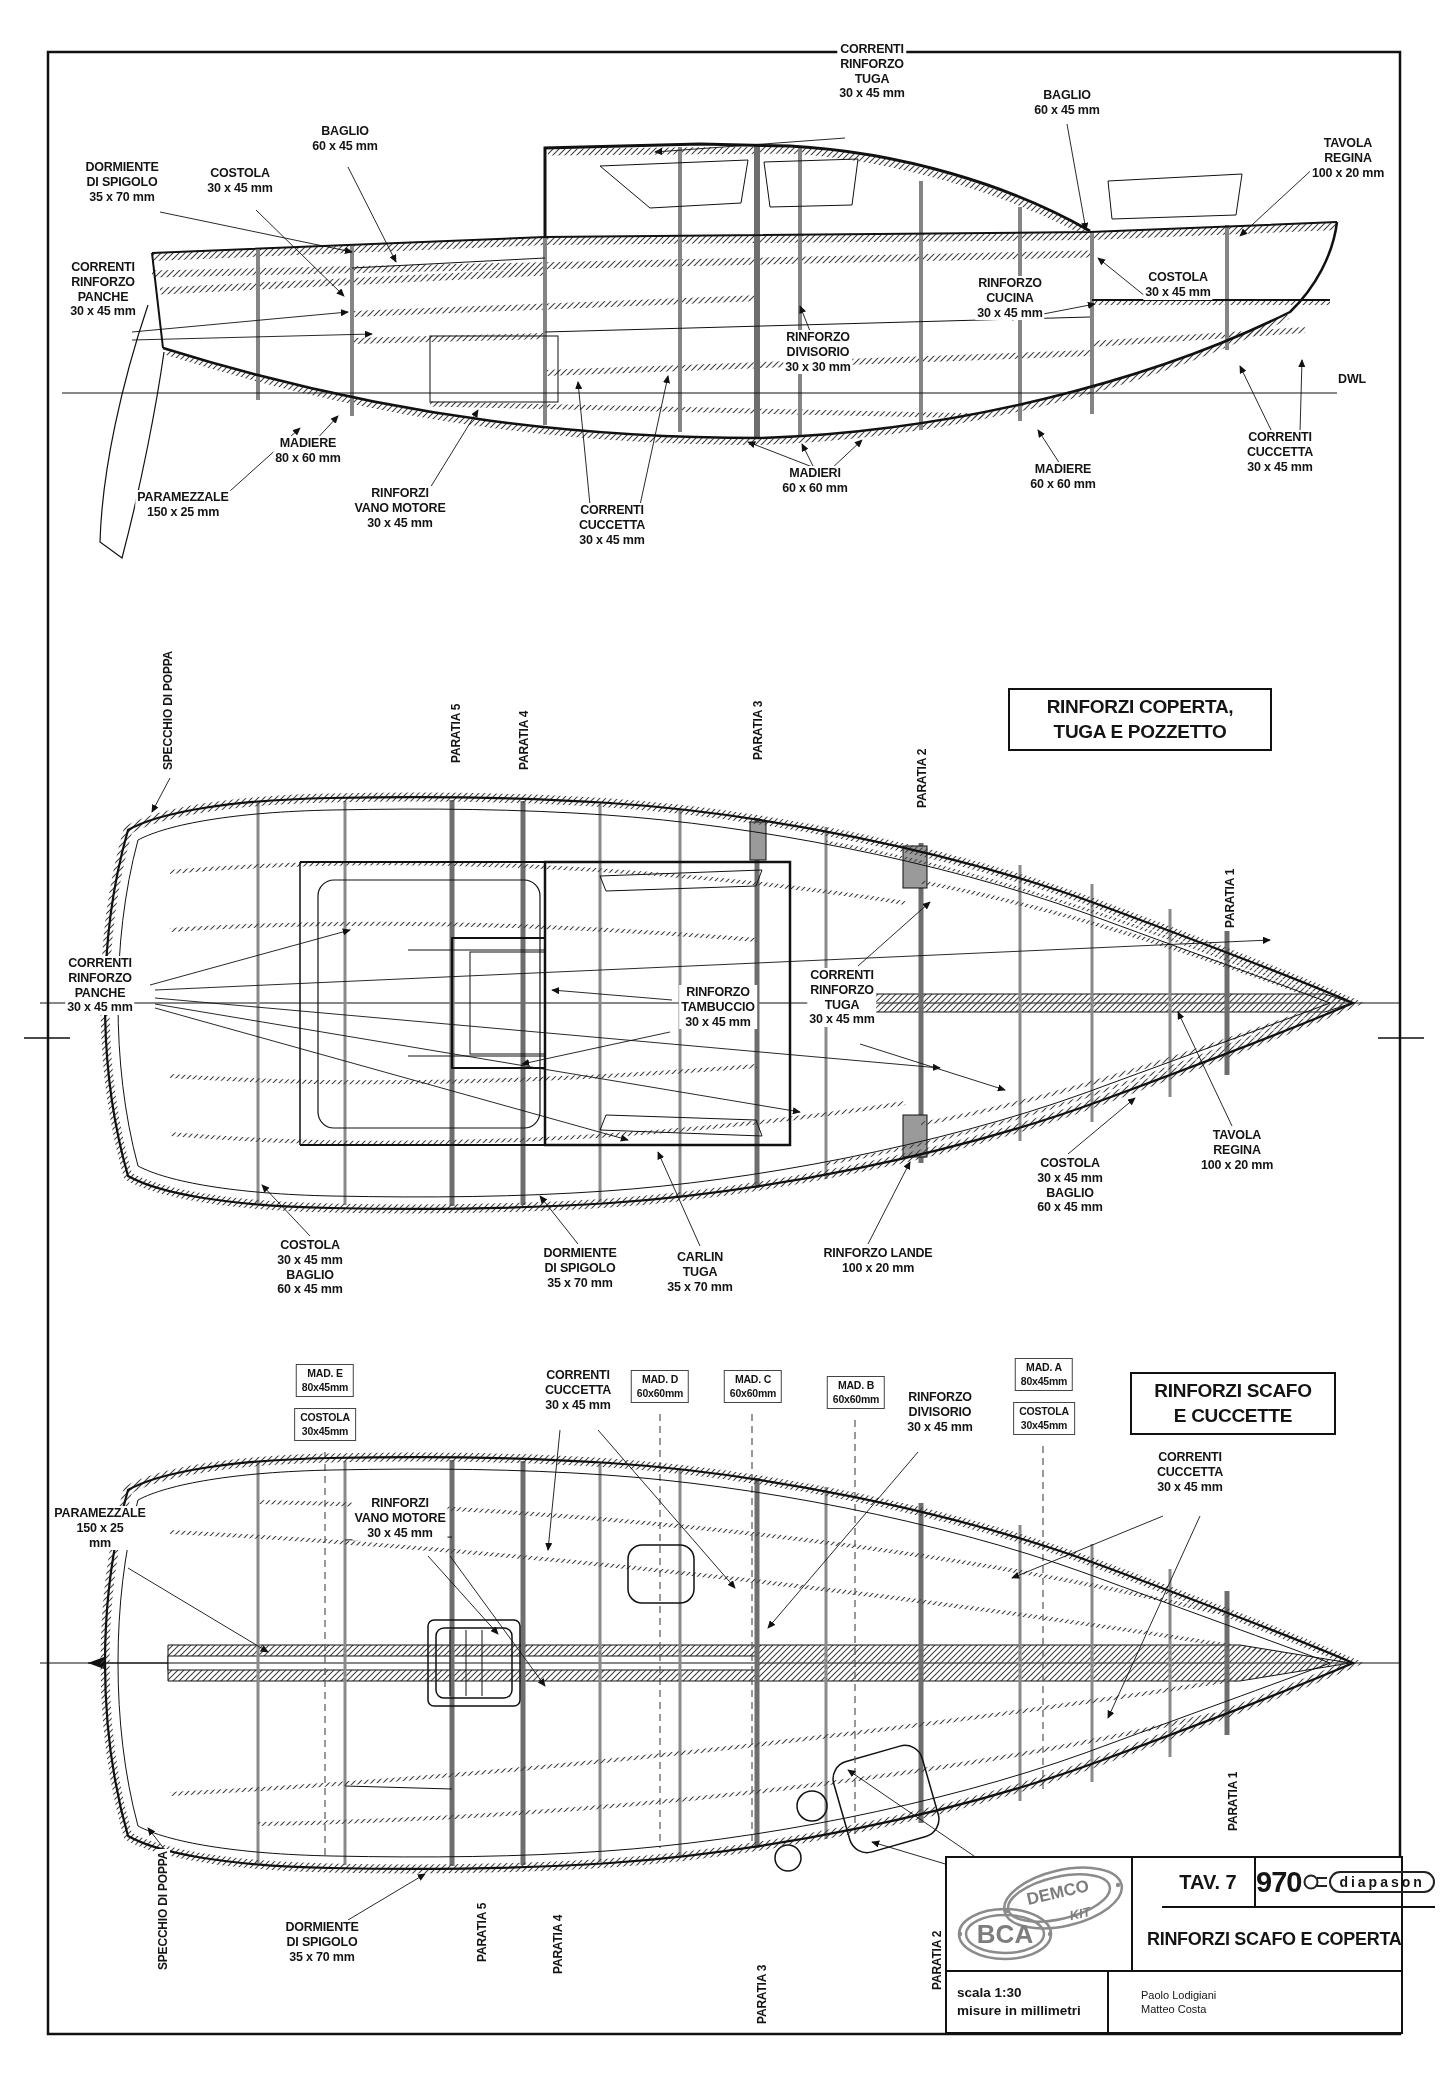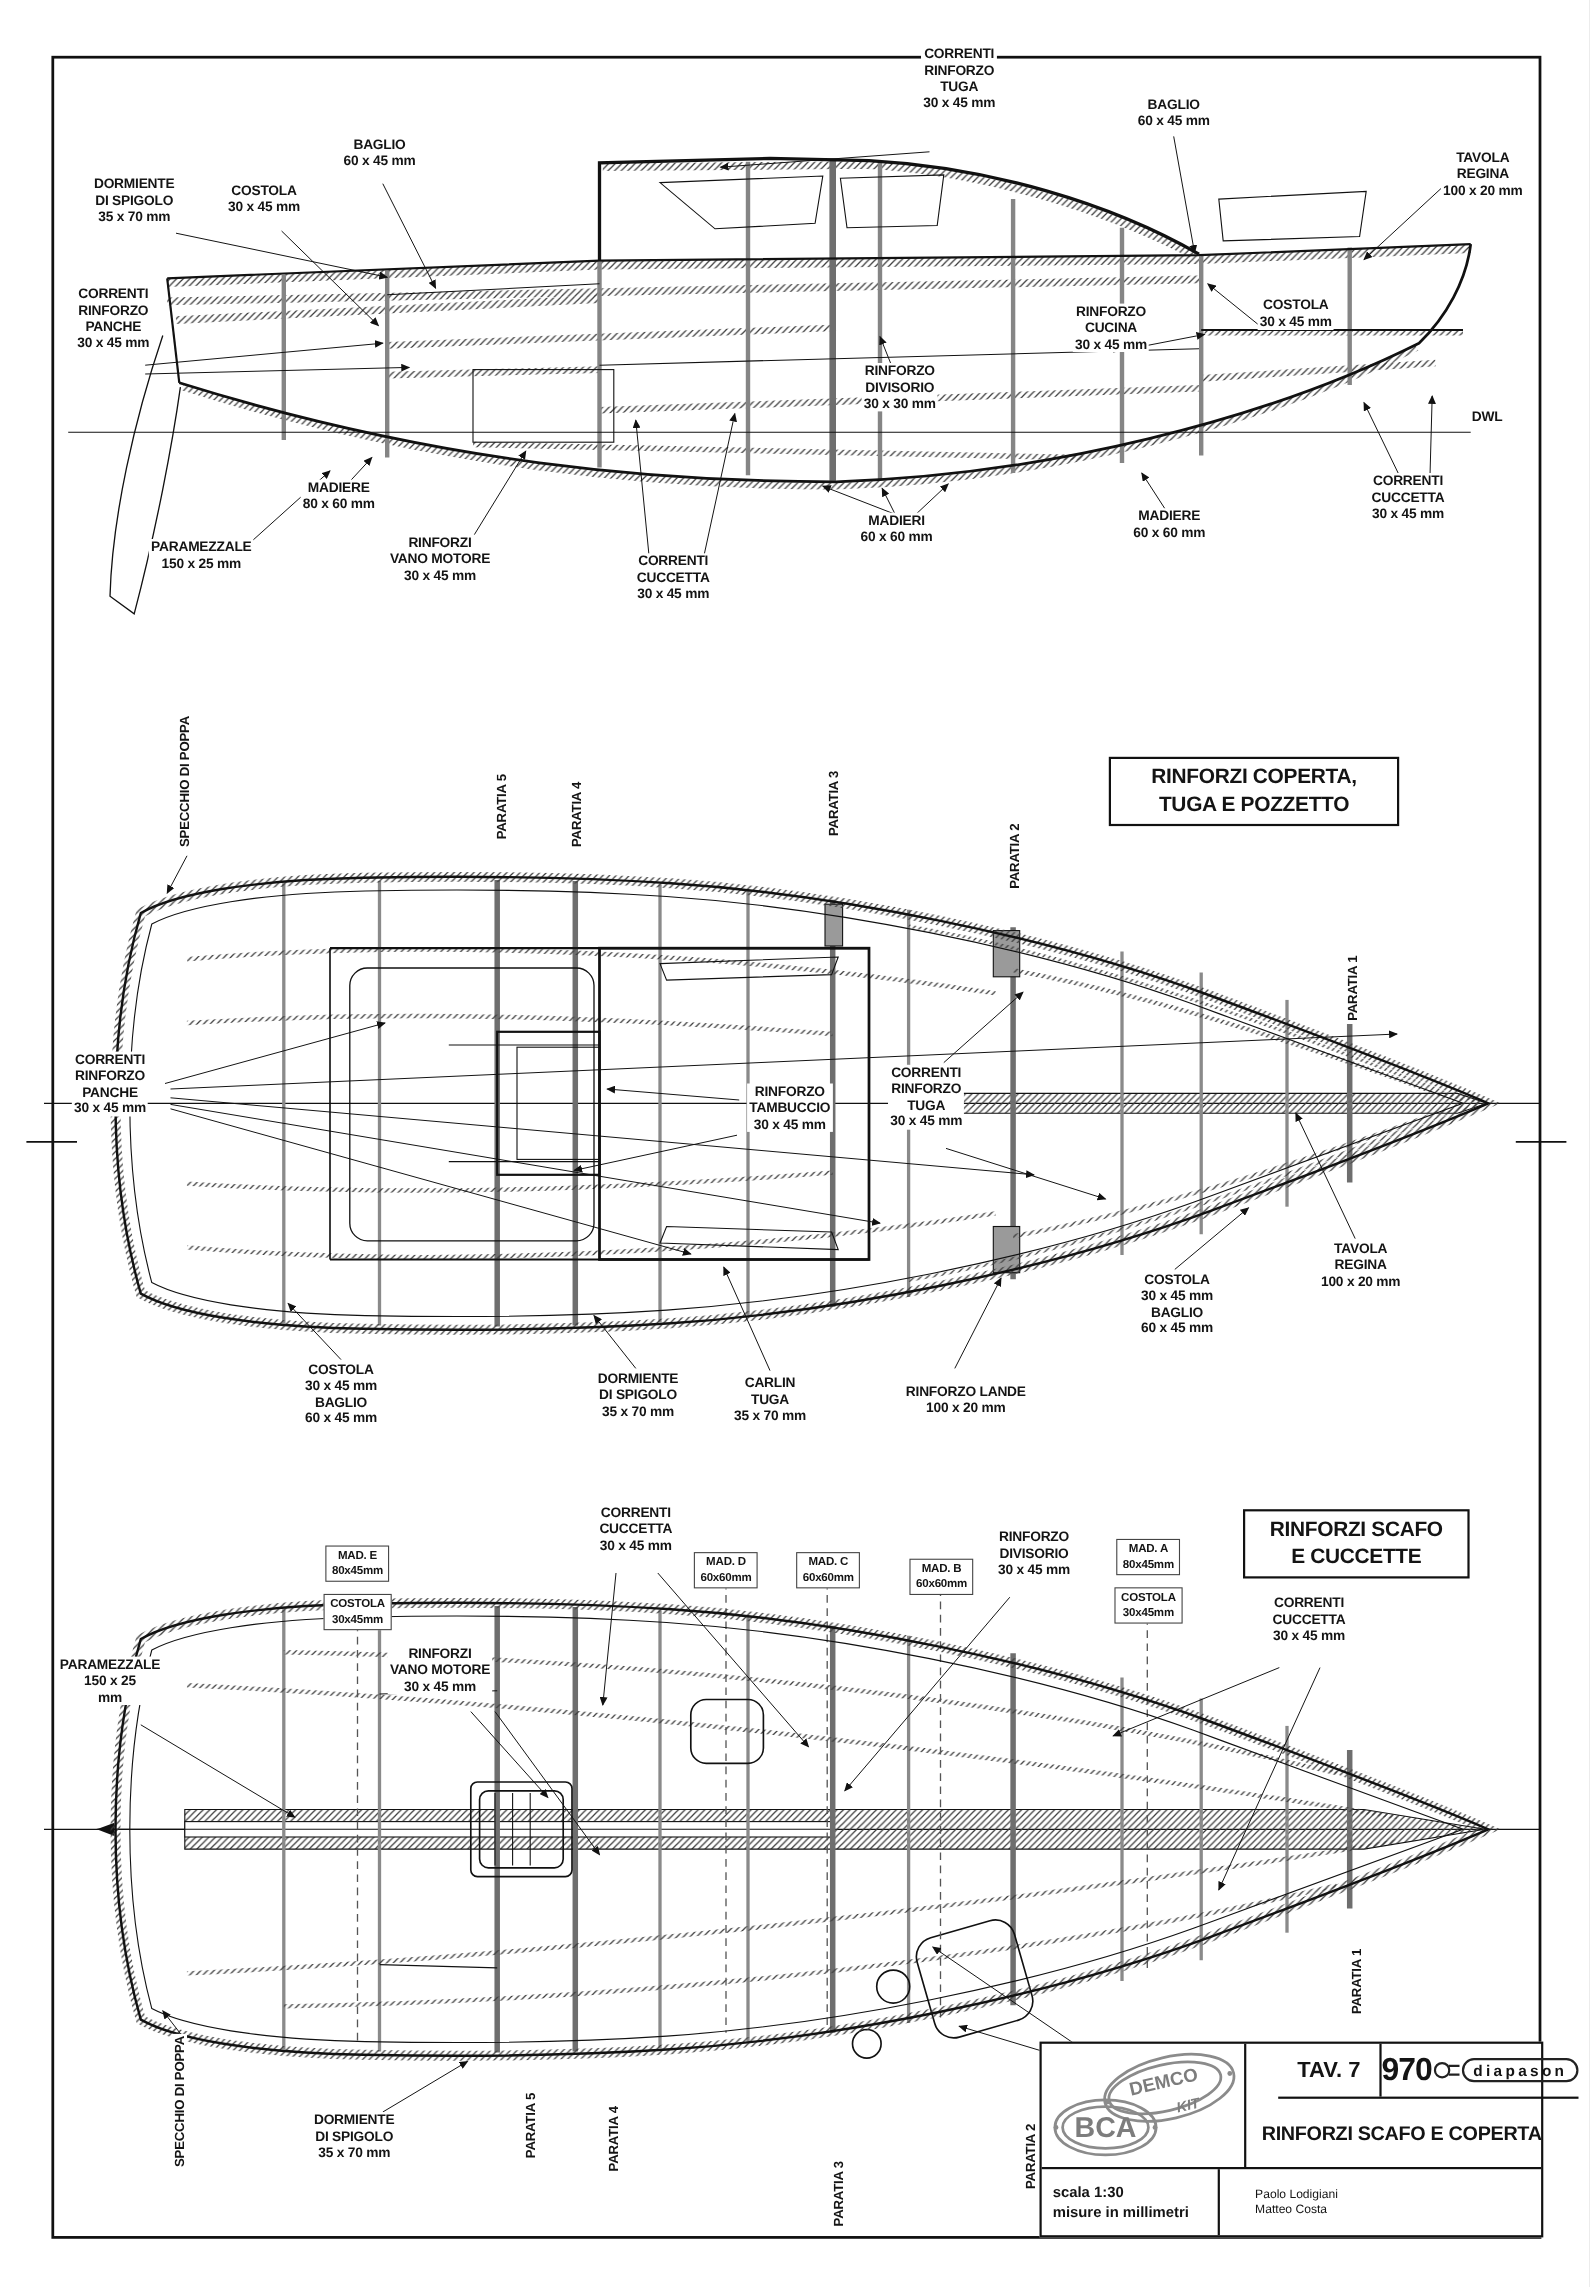--- a/index.html
+++ b/index.html
@@ -7,21 +7,21 @@
         font-family:"Liberation Sans",sans-serif;color:#141414;overflow:hidden;}
   .art{position:absolute;left:0;top:0;}
   .layer{position:absolute;left:0;top:0;width:100%;height:100%;pointer-events:none;}
   .lbl{position:absolute;transform:translateX(-50%);text-align:center;font-weight:bold;
        font-size:12.5px;line-height:1.18;letter-spacing:-0.2px;white-space:pre-line;
        background:#fff;padding:0 2px;}
   .rot{position:absolute;transform-origin:0 0;transform:rotate(-90deg);font-weight:bold;
        font-size:12px;white-space:nowrap;background:#fff;padding:0 2px;letter-spacing:-0.2px;}
   .box{position:absolute;transform:translateX(-50%);border:1.5px solid #444;background:#fff;
        font-weight:bold;font-size:10.5px;line-height:1.3;text-align:center;
-       white-space:pre-line;padding:2px 5px;letter-spacing:-0.2px;margin-top:41px;}
+       white-space:pre-line;padding:2px 5px;letter-spacing:-0.2px;}
   .secbox{position:absolute;border:2.5px solid #111;background:#fff;font-weight:bold;
        font-size:19px;line-height:1.3;text-align:center;white-space:pre-line;
        padding:5px 12px;letter-spacing:-0.3px;}
   
   .tblock{position:absolute;left:945px;top:1856px;width:454px;height:174px;
        border:2.5px solid #111;background:#fff;display:flex;flex-direction:column;}
   .tb-top{display:flex;flex:1 1 auto;border-bottom:2px solid #111;}
   .tb-logo{width:190px;border-right:2px solid #111;display:flex;align-items:center;justify-content:center;}
   .tb-right{flex:1;display:flex;flex-direction:column;}
   .tb-row1{display:flex;height:48px;border-bottom:2px solid #111;margin-left:29px;}
@@ -364,21 +364,21 @@
       <div class="lbl" style="left: 310px; top: 1238px;">COSTOLA
 30 x 45 mm
 BAGLIO
 60 x 45 mm</div>
       <div class="lbl" style="left: 580px; top: 1246px;">DORMIENTE
 DI SPIGOLO
 35 x 70 mm</div>
       <div class="lbl" style="left: 700px; top: 1250px;">CARLIN
 TUGA
 35 x 70 mm</div>
-      <div class="lbl" style="left: 878px; top: 1246px; margin-top: 12px;">RINFORZO LANDE
+      <div class="lbl" style="left: 878px; top: 1246px;">RINFORZO LANDE
 100 x 20 mm</div>
     </div>
 <div class="layer">
       <div class="lbl" style="left: 578px; top: 1368px;">CORRENTI
 CUCCETTA
 30 x 45 mm</div>
       <div class="lbl" style="left: 940px; top: 1390px;">RINFORZO
 DIVISORIO
 30 x 45 mm</div>
       <div class="lbl" style="left: 1190px; top: 1450px;">CORRENTI

